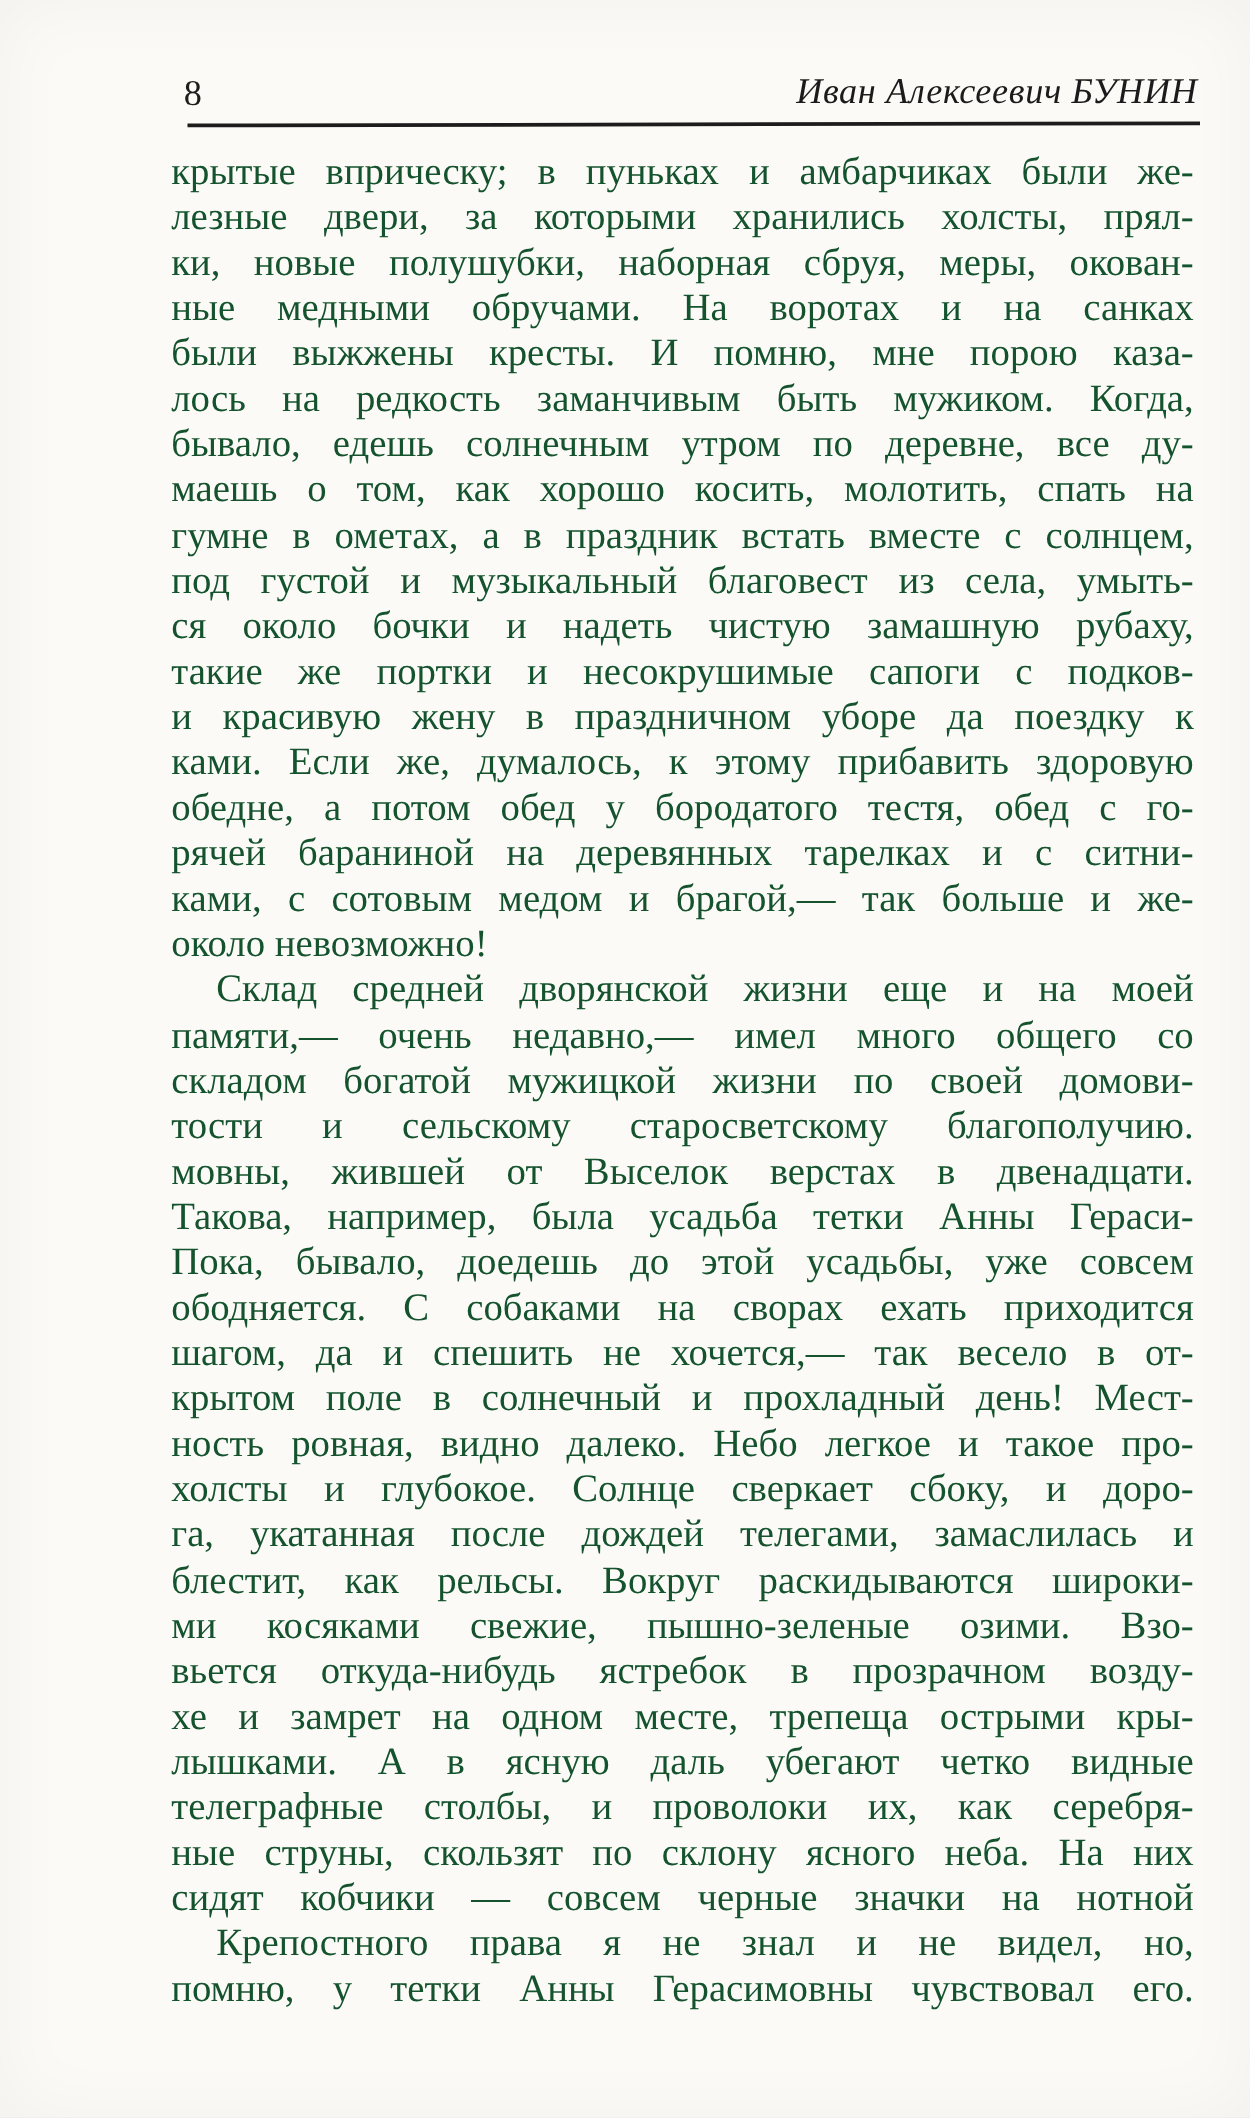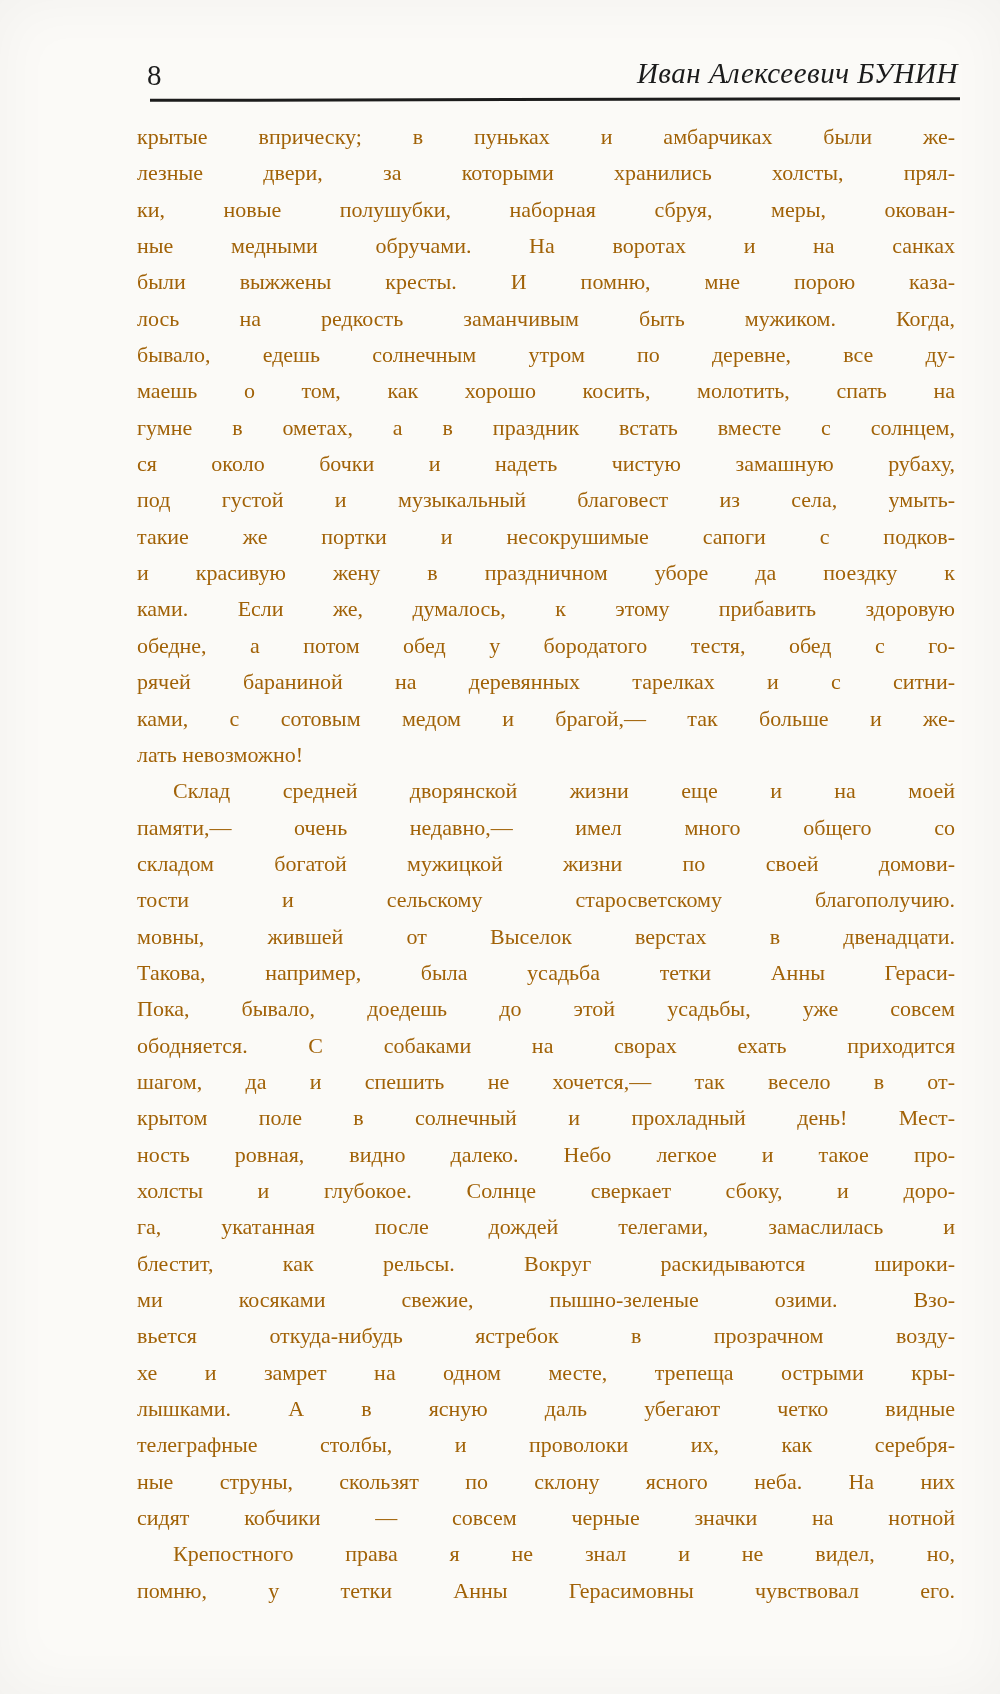--- a/index.html
+++ b/index.html
@@ -40,27 +40,27 @@
     width: 810px; height: 3px;
     background: #1c1c1c;
     transform: rotate(-0.12deg);
   }
   .body-text {
     position: absolute;
     left: 137px; top: 119px;
     width: 818px;
   }
   .line {
-    font-size: 22px;
+    font-size: 31px;
     line-height: 36.35px;
     height: 36.35px;
     white-space: normal;
     text-align: justify;
     text-align-last: justify;
-    color: #a16207;
+    color: #14532d;
   }
   .line.indent { text-indent: 36px; }
   .line.para-end { text-align-last: left; }
 </style>
 </head>
 <body>
 
 <div class="page">
   <div class="page-number">8</div>
 
@@ -72,29 +72,29 @@
 
   <div class="line">крытые вприческу; в пуньках и амбарчиках были же-</div>
       <div class="line">лезные двери, за которыми хранились холсты, прял-</div>
       <div class="line">ки, новые полушубки, наборная сбруя, меры, окован-</div>
       <div class="line">ные медными обручами. На воротах и на санках</div>
       <div class="line">были выжжены кресты. И помню, мне порою каза-</div>
       <div class="line">лось на редкость заманчивым быть мужиком. Когда,</div>
       <div class="line">бывало, едешь солнечным утром по деревне, все ду-</div>
       <div class="line">маешь о том, как хорошо косить, молотить, спать на</div>
       <div class="line">гумне в ометах, а в праздник встать вместе с солнцем,</div>
+      <div class="line">под густой и музыкальный благовест из села, умыть-</div>
       <div class="line">ся около бочки и надеть чистую замашную рубаху,</div>
-      <div class="line">под густой и музыкальный благовест из села, умыть-</div>
       <div class="line">такие же портки и несокрушимые сапоги с подков-</div>
       <div class="line">и красивую жену в праздничном уборе да поездку к</div>
       <div class="line">ками. Если же, думалось, к этому прибавить здоровую</div>
       <div class="line">обедне, а потом обед у бородатого тестя, обед с го-</div>
       <div class="line">рячей бараниной на деревянных тарелках и с ситни-</div>
       <div class="line">ками, с сотовым медом и брагой,— так больше и же-</div>
-      <div class="line para-end">лать невозможно!</div>
+      <div class="line para-end">около невозможно!</div>
       <div class="line indent">Склад средней дворянской жизни еще и на моей</div>
       <div class="line">памяти,— очень недавно,— имел много общего со</div>
       <div class="line">складом богатой мужицкой жизни по своей домови-</div>
       <div class="line">тости и сельскому старосветскому благополучию.</div>
       <div class="line">мовны, жившей от Выселок верстах в двенадцати.</div>
       <div class="line">Такова, например, была усадьба тетки Анны Гераси-</div>
       <div class="line">Пока, бывало, доедешь до этой усадьбы, уже совсем</div>
       <div class="line">ободняется. С собаками на сворах ехать приходится</div>
       <div class="line">шагом, да и спешить не хочется,— так весело в от-</div>
       <div class="line">крытом поле в солнечный и прохладный день! Мест-</div>

